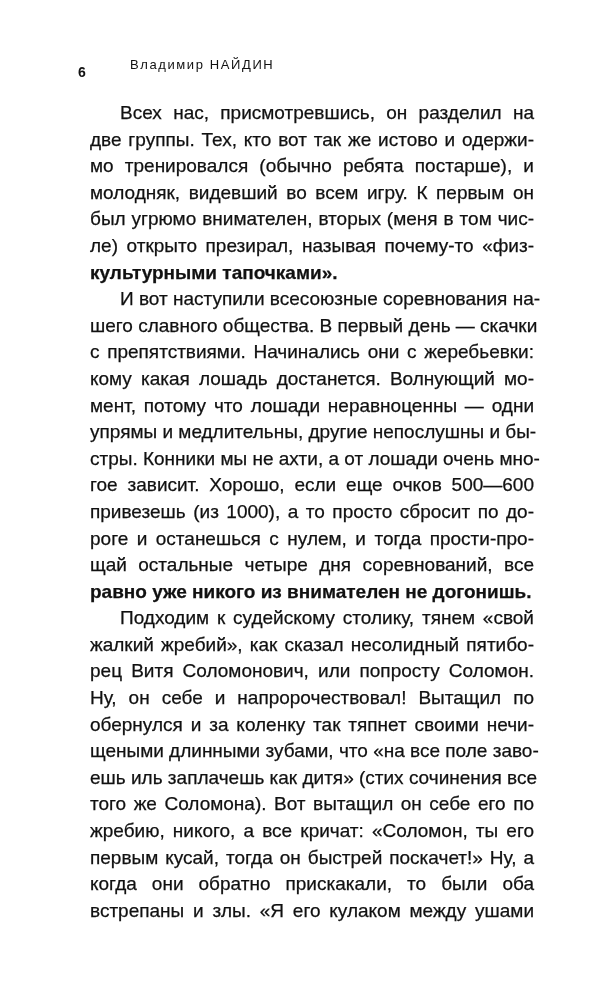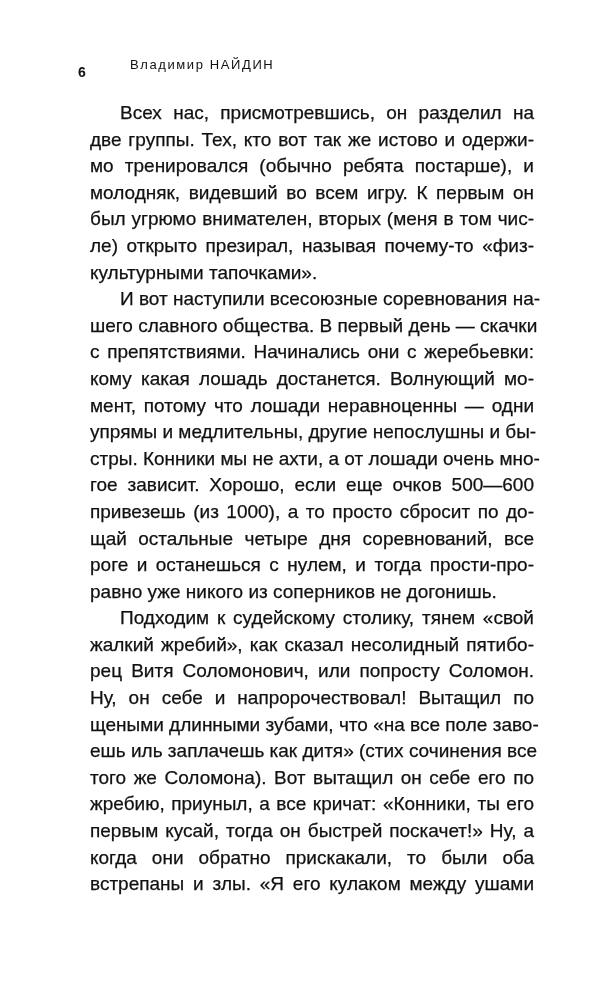--- a/index.html
+++ b/index.html
@@ -60,20 +60,21 @@
     .line {
       display: block;
       white-space: nowrap;
       text-align: justify;
       text-align-last: justify;
       height: 26.6px;
       overflow: visible;
     }
     .line.last {
       text-align-last: left;
+      font-weight: bold;
     }
     .line.indent {
       padding-left: 30px;
     }
   </style>
 </head>
 <body>
 
 <div class="page">
   <div class="running-head">
@@ -96,32 +97,33 @@
     <div>
       <span class="line indent">И вот наступили всесоюзные соревнования на-</span>
       <span class="line">шего славного общества. В первый день — скачки</span>
       <span class="line">с препятствиями. Начинались они с жеребьевки:</span>
       <span class="line">кому какая лошадь достанется. Волнующий мо-</span>
       <span class="line">мент, потому что лошади неравноценны — одни</span>
       <span class="line">упрямы и медлительны, другие непослушны и бы-</span>
       <span class="line">стры. Конники мы не ахти, а от лошади очень мно-</span>
       <span class="line">гое зависит. Хорошо, если еще очков 500—600</span>
       <span class="line">привезешь (из 1000), а то просто сбросит по до-</span>
+      <span class="line">роге и останешься с нулем, и тогда прости-про-</span>
       <span class="line">щай остальные четыре дня соревнований, все</span>
-      <span class="line">роге и останешься с нулем, и тогда прости-про-</span>
-      <span class="line last">равно уже никого из соперников не догонишь.</span>
+      <span class="line last">равно уже никого из внимателен не догонишь.</span>
     </div>
 
     <div>
       <span class="line indent">Подходим к судейскому столику, тянем «свой</span>
       <span class="line">жалкий жребий», как сказал несолидный пятибо-</span>
       <span class="line">рец Витя Соломонович, или попросту Соломон.</span>
       <span class="line">Ну, он себе и напророчествовал! Вытащил по</span>
+      <span class="line">обернулся и за коленку так тяпнет своими нечи-</span>
       <span class="line">щеными длинными зубами, что «на все поле заво-</span>
       <span class="line">ешь иль заплачешь как дитя» (стих сочинения все</span>
       <span class="line">того же Соломона). Вот вытащил он себе его по</span>
-      <span class="line">жребию, приуныл, а все кричат: «Конники, ты его</span>
+      <span class="line">жребию, никого, а все кричат: «Соломон, ты его</span>
       <span class="line">первым кусай, тогда он быстрей поскачет!» Ну, а</span>
       <span class="line">когда они обратно прискакали, то были оба</span>
       <span class="line">встрепаны и злы. «Я его кулаком между ушами</span>
     </div>
   </div>
 </div>
 
 </body></html>

